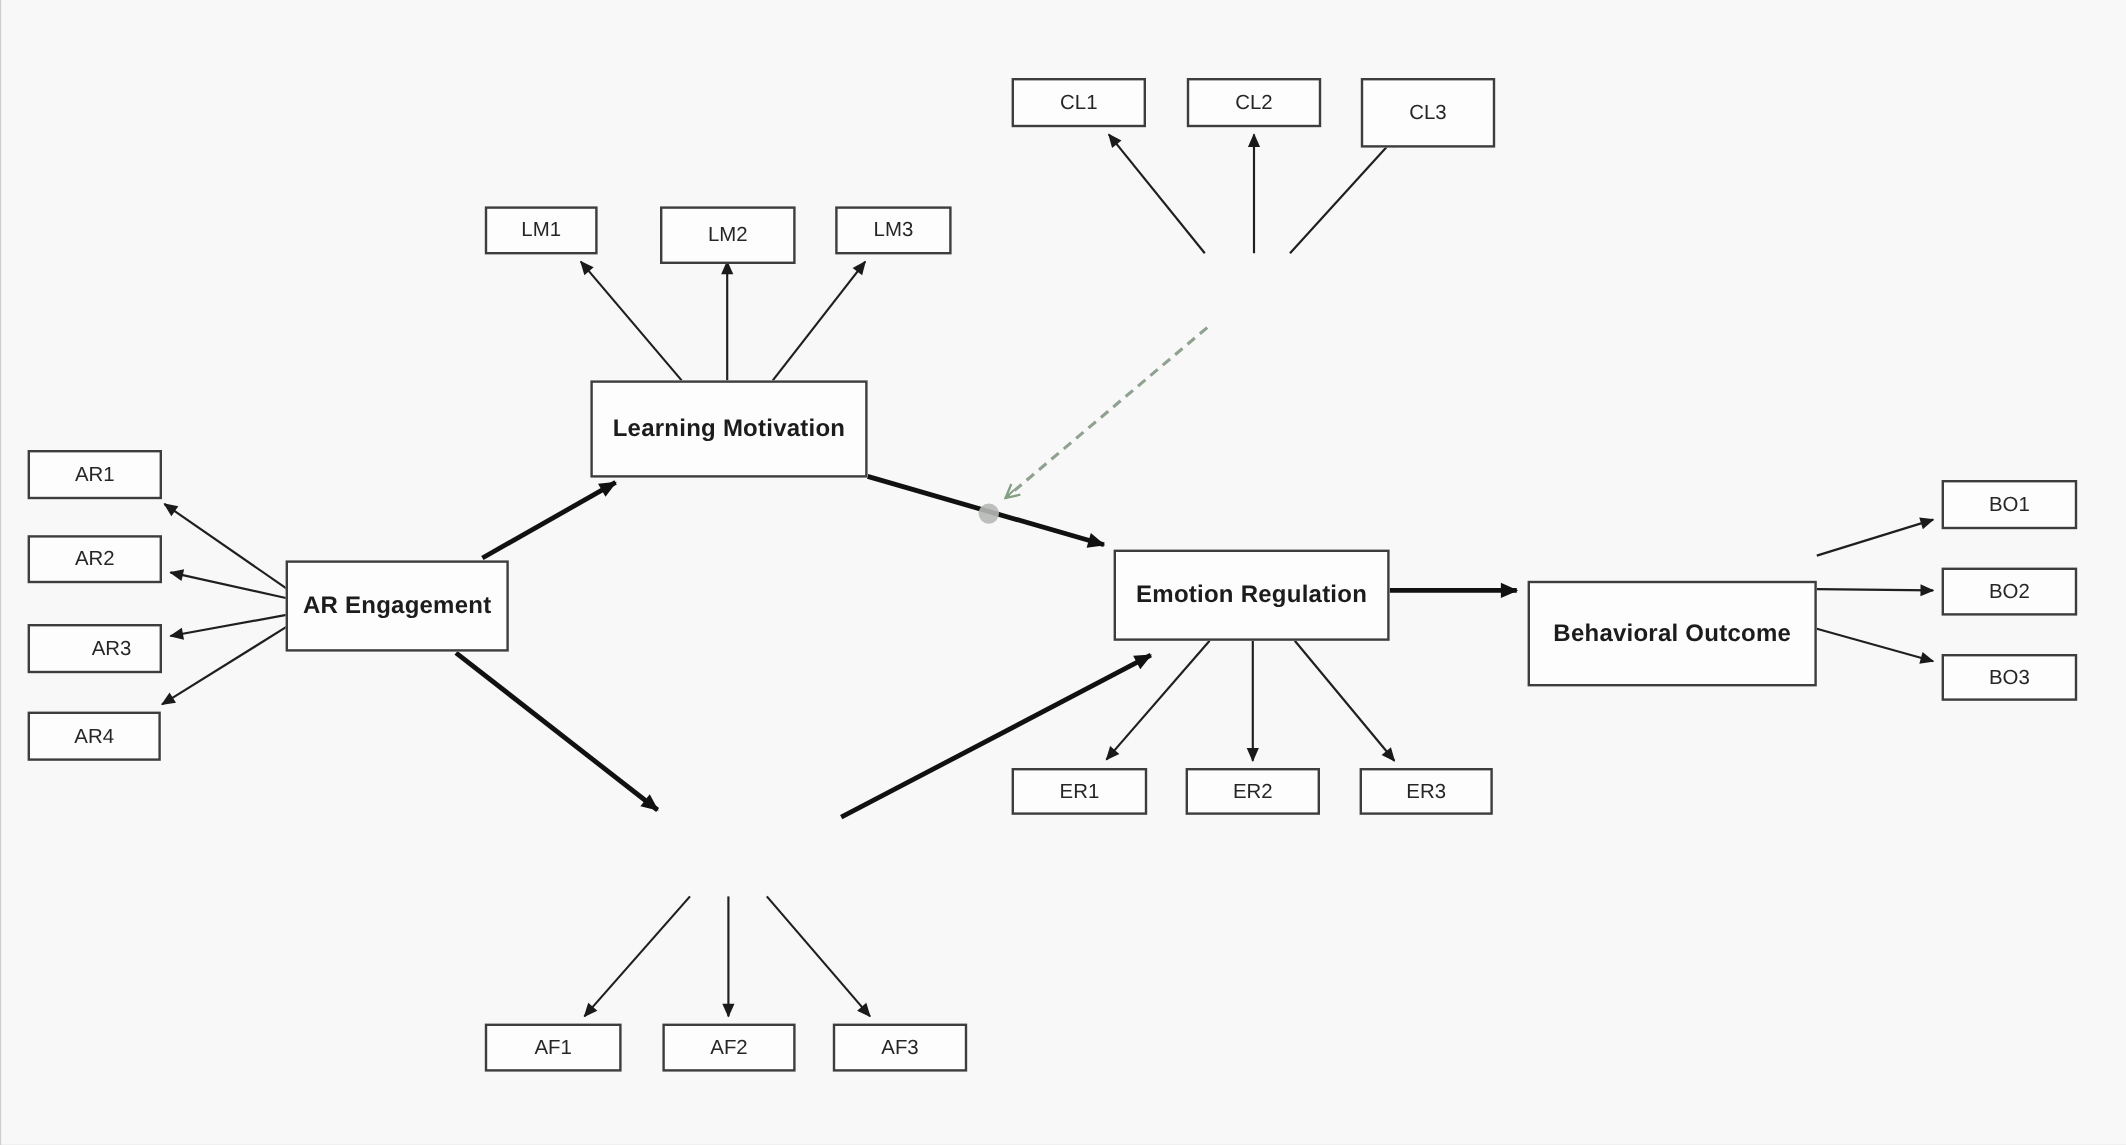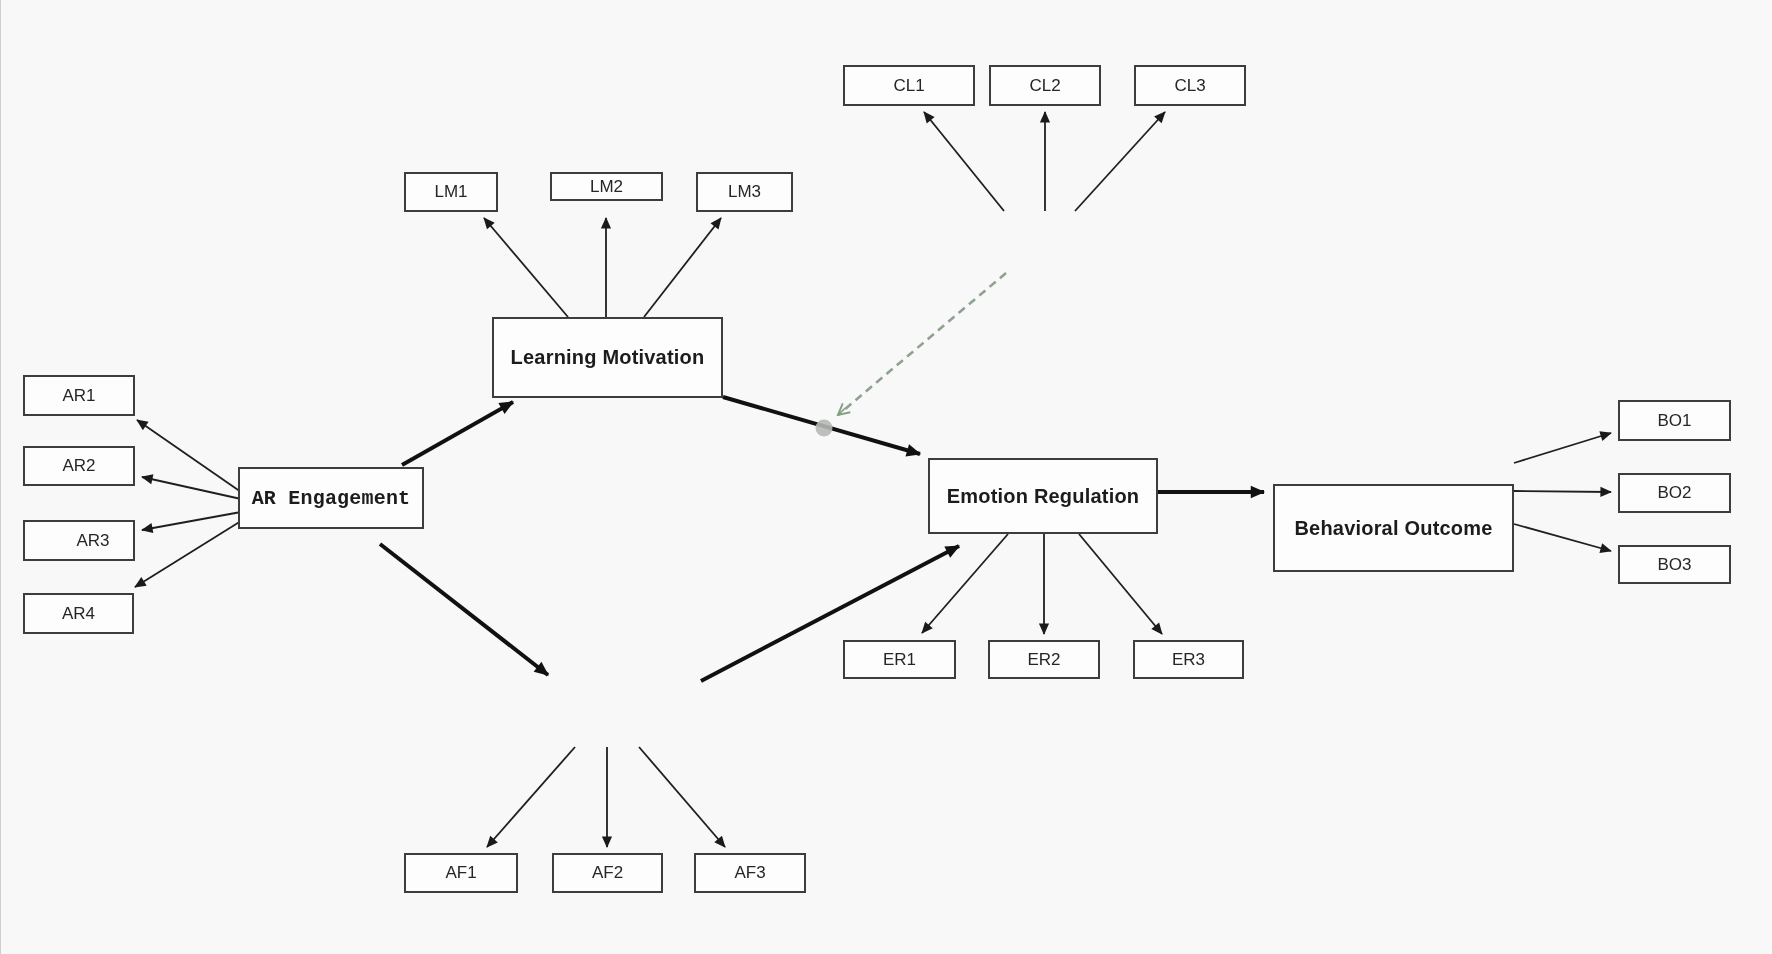--- a/index.html
+++ b/index.html
@@ -68,21 +68,21 @@
       <line x1="379" y1="544" x2="547" y2="675" marker-end="url(#mk)"></line>
       <line x1="722" y1="397" x2="919" y2="454" marker-end="url(#mk)"></line>
       <line x1="700" y1="681" x2="958" y2="546" marker-end="url(#mk)"></line>
       <line x1="1157" y1="492" x2="1263" y2="492" marker-end="url(#mk)"></line>
     </g>
 
     <circle cx="823" cy="428" r="8.5" fill="#b5b8b5" opacity="0.9"></circle>
     <line x1="1005" y1="273" x2="837" y2="415" stroke="#8fa18f" stroke-width="2.6" stroke-dasharray="8 5.5" marker-end="url(#mg)"></line>
   </svg>
 
-  <div class="node latent" style="left:237px;top:467px;width:186px;height:62px;font-family:Liberation Mono, monospace;">
+  <div class="node latent" style="left:237px;top:467px;width:186px;height:76px;">
       <span>AR Engagement</span>
     </div>
   <div class="node latent" style="left:491px;top:317px;width:231px;height:81px;">
       <span>Learning Motivation</span>
     </div>
   <div class="node latent" style="left:927px;top:458px;width:230px;height:76px;">
       <span>Emotion Regulation</span>
     </div>
   <div class="node latent" style="left:1272px;top:448px;width:241px;height:88px;margin-top:36px;">
       <span>Behavioral Outcome</span>
@@ -97,34 +97,34 @@
   <div class="node indicator" style="left:22px;top:520px;width:112px;height:41px;padding-left:28px;">
       <span>AR3</span>
     </div>
   <div class="node indicator" style="left:22px;top:593px;width:111px;height:41px;">
       <span>AR4</span>
     </div>
 
   <div class="node indicator" style="left:403px;top:172px;width:94px;height:40px;">
       <span>LM1</span>
     </div>
-  <div class="node indicator" style="left:549px;top:172px;width:113px;height:29px;align-items:center;">
+  <div class="node indicator" style="left:549px;top:172px;width:113px;height:48px;align-items:center;">
       <span>LM2</span>
     </div>
   <div class="node indicator" style="left:695px;top:172px;width:97px;height:40px;">
       <span>LM3</span>
     </div>
 
-  <div class="node indicator" style="left:842px;top:65px;width:132px;height:41px;">
+  <div class="node indicator" style="left:842px;top:65px;width:112px;height:41px;">
       <span>CL1</span>
     </div>
   <div class="node indicator" style="left:988px;top:65px;width:112px;height:41px;">
       <span>CL2</span>
     </div>
-  <div class="node indicator" style="left:1133px;top:65px;width:112px;height:41px;">
+  <div class="node indicator" style="left:1133px;top:65px;width:112px;height:58px;">
       <span>CL3</span>
     </div>
 
   <div class="node indicator" style="left:842px;top:640px;width:113px;height:39px;">
       <span>ER1</span>
     </div>
   <div class="node indicator" style="left:987px;top:640px;width:112px;height:39px;">
       <span>ER2</span>
     </div>
   <div class="node indicator" style="left:1132px;top:640px;width:111px;height:39px;">

